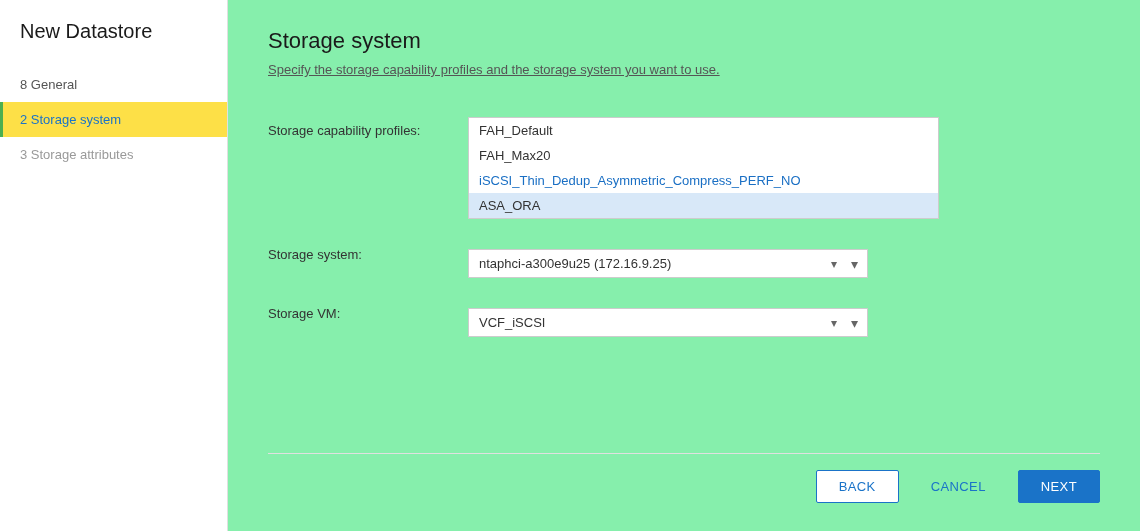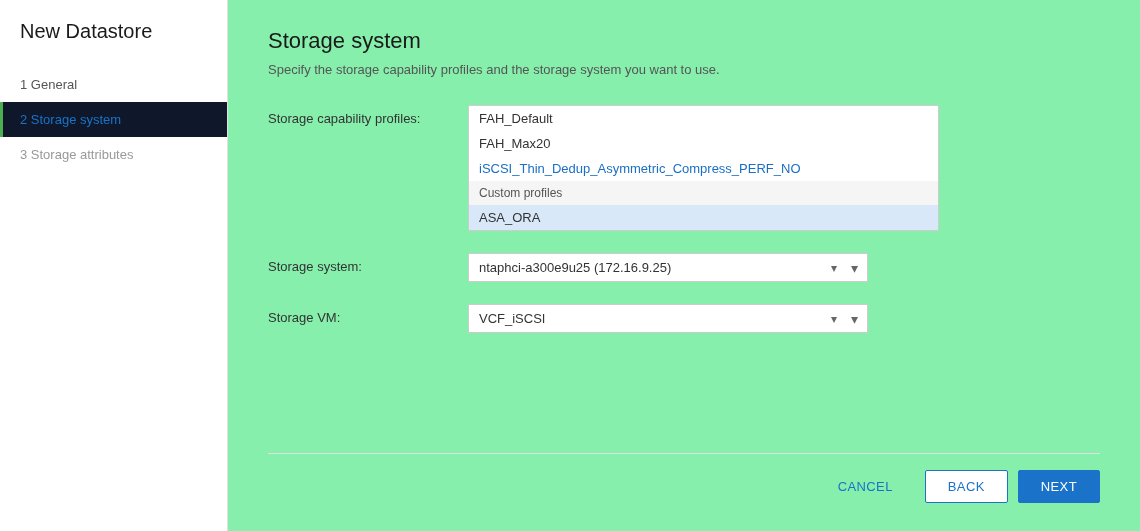--- a/index.html
+++ b/index.html
@@ -33,21 +33,21 @@
     .sidebar-item {
       display: flex;
       align-items: center;
       padding: 10px 20px;
       cursor: pointer;
       color: #555;
       font-size: 13px;
       position: relative;
     }
     .sidebar-item.active {
-      background: #0f172a;
+      background: #fde047;
       color: #1a73c8;
       font-weight: 500;
     }
     .sidebar-item.active::before {
       content: '';
       position: absolute;
       left: 0;
       top: 0;
       bottom: 0;
       width: 3px;
@@ -69,21 +69,22 @@
     }
     .page-title {
       font-size: 22px;
       font-weight: 400;
       color: #1a1a1a;
       margin-bottom: 8px;
     }
     .page-subtitle {
       font-size: 13px;
       color: #555;
-      margin-bottom: 28px;
+      margin-bottom: 40px;
+      text-decoration: underline;
     }
 
     .form-area {
       flex: 1;
     }
 
     .form-row {
       display: flex;
       align-items: flex-start;
       margin-bottom: 22px;
@@ -129,20 +130,21 @@
       width: 100%;
       padding: 6px 30px 6px 10px;
       border: 1px solid #ccc;
       background: #fff;
       font-size: 13px;
       color: #333;
       cursor: pointer;
       display: flex;
       align-items: center;
       justify-content: space-between;
+      margin-top: 8px;
     }
     .dropdown-display span.chevron {
       color: #666;
       font-size: 12px;
     }
 
     
     .footer {
       display: flex;
       justify-content: flex-end;
@@ -201,21 +203,21 @@
       border-radius: 2px;
     }
   </style>
 </head>
 <body>
 
 <div class="sidebar">
   <div class="sidebar-title">New Datastore</div>
 
   <div class="sidebar-item done">
-    <span>1 General</span>
+    <span>8 General</span>
   </div>
   <div class="sidebar-item active">
     <span>2 Storage system</span>
   </div>
   <div class="sidebar-item disabled">
     <span>3 Storage attributes</span>
   </div>
 </div>
 
 <div class="main">
@@ -230,23 +232,20 @@
         <div class="profile-listbox">
           <div class="profile-list-inner">
             <div class="list-item-row">
               <span>FAH_Default</span>
             </div>
             <div class="list-item-row">
               <span>FAH_Max20</span>
             </div>
             <div class="list-item-row blue-text">
               <span>iSCSI_Thin_Dedup_Asymmetric_Compress_PERF_NO</span>
-            </div>
-            <div class="list-item-row" style="background:#f5f5f5; color:#555; font-size:12px; cursor:default;">
-              <span>Custom profiles</span>
             </div>
             <div class="list-item-row selected">
               <span>ASA_ORA</span>
             </div>
           </div>
         </div>
       </div>
     </div>
 
     <div class="form-row">
@@ -269,17 +268,17 @@
             <span>VCF_iSCSI</span>
             <span class="chevron">▾</span>
           </div>
         </div>
       </div>
     </div>
 
   </div>
 
   <div class="footer">
+    <button class="btn btn-outline">BACK</button>
     <button class="btn btn-text">CANCEL</button>
-    <button class="btn btn-outline">BACK</button>
     <button class="btn btn-primary">NEXT</button>
   </div>
 </div>
 
 </body></html>

